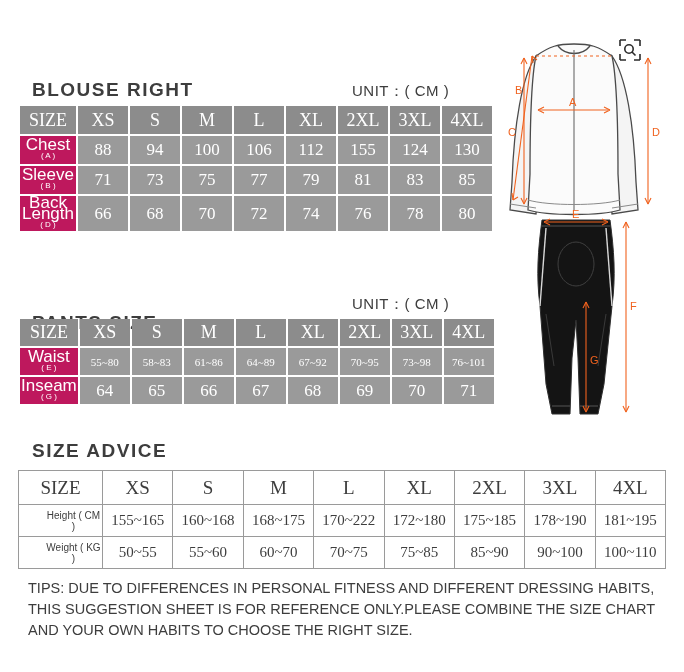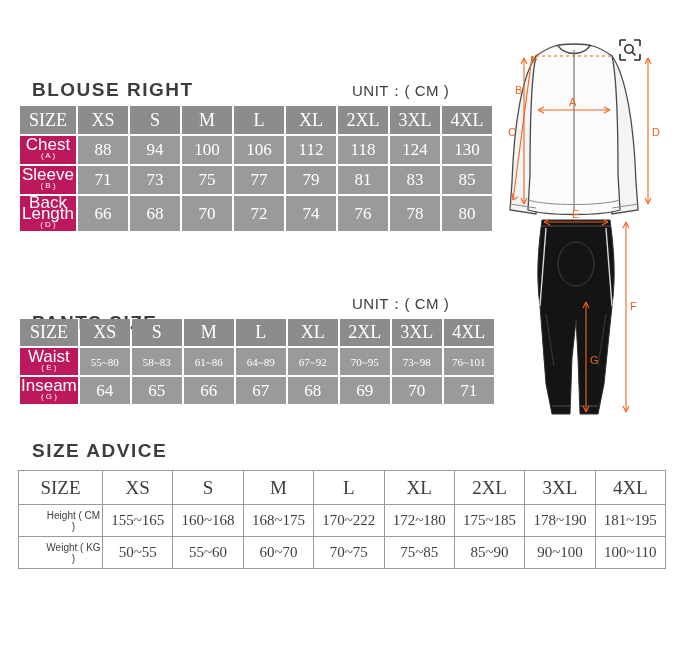--- a/index.html
+++ b/index.html
@@ -176,21 +176,21 @@
       <tr>
         <td class="rowlabel">
           <span>Chest</span>
           <span class="sub">( A )</span>
         </td>
         <td>88</td>
         <td>94</td>
         <td>100</td>
         <td>106</td>
         <td>112</td>
-        <td>118</td>
+        <td>155</td>
         <td>124</td>
         <td>130</td>
       </tr>
       <tr>
         <td class="rowlabel">
           <span>Sleeve</span>
           <span class="sub">( B )</span>
         </td>
         <td>71</td>
         <td>73</td>
@@ -320,20 +320,21 @@
         <td>60~70</td>
         <td>70~75</td>
         <td>75~85</td>
         <td>85~90</td>
         <td>90~100</td>
         <td>100~110</td>
       </tr>
     </tbody>
   </table>
 
+  <div id="tips">TIPS: DUE TO DIFFERENCES IN PERSONAL FITNESS AND DIFFERENT DRESSING HABITS, THIS SUGGESTION SHEET IS FOR REFERENCE ONLY.PLEASE COMBINE THE SIZE CHART AND YOUR OWN HABITS TO CHOOSE THE RIGHT SIZE.</div>
 
   <div id="artwork">
     <svg width="200" height="420" viewBox="0 0 200 420" xmlns="http://www.w3.org/2000/svg">
 
       <g>
 
         <path d="M56 42 C42 62 34 110 32 168 L30 196 L56 200 L60 150 Z" fill="#f4f4f4" stroke="#4a4a4a" stroke-width="1.3"></path>
 
         <path d="M132 42 C146 62 154 110 156 168 L158 196 L132 200 L128 150 Z" fill="#f4f4f4" stroke="#4a4a4a" stroke-width="1.3"></path>
 

